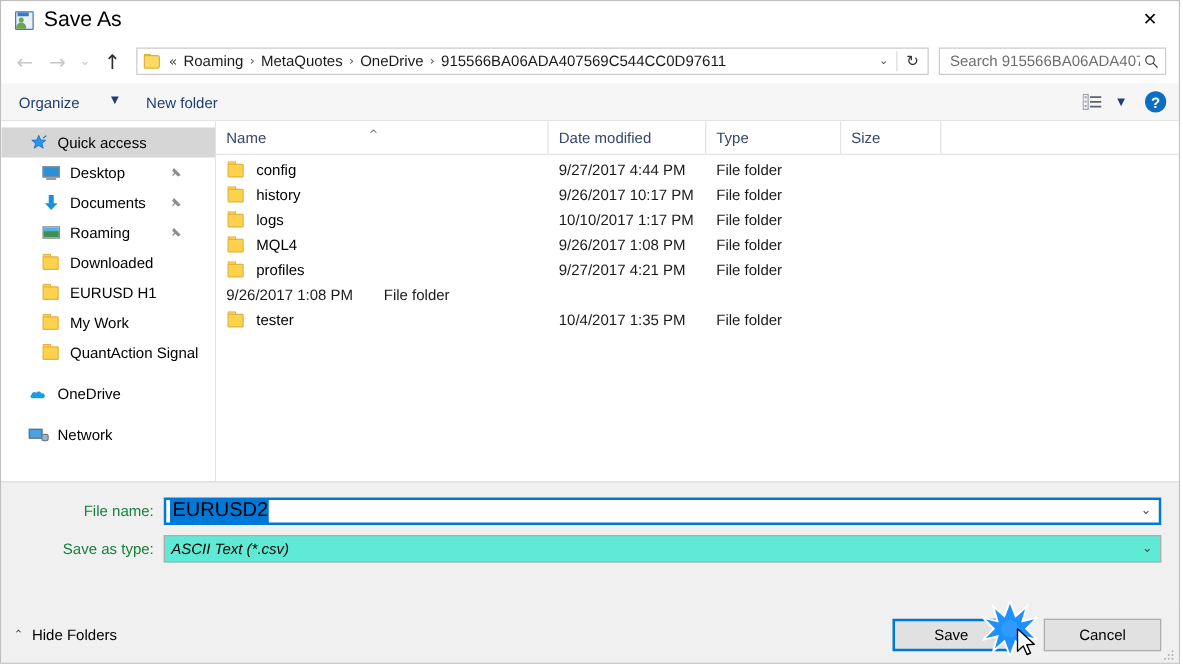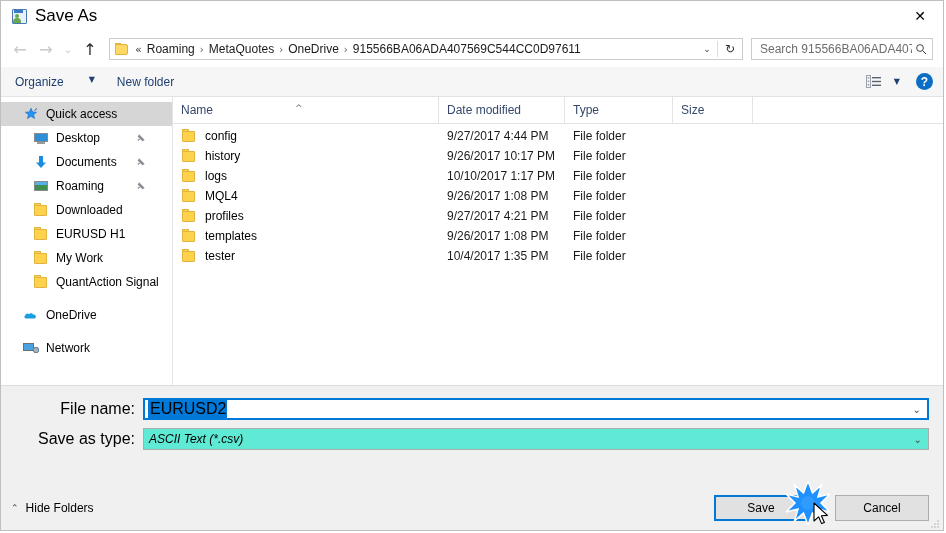--- a/index.html
+++ b/index.html
@@ -376,24 +376,24 @@
     border-top: 1px solid #dcdcdc;
     padding: 12px 0 0 0;
     min-height: 88px;
   }
   .form-row {
     display: flex; align-items: center;
     margin-bottom: 8px;
     padding-right: 14px;
   }
   .form-label {
-    width: 142px;
+    width: 130px;
     text-align: right;
     padding-right: 8px;
-    font-size: 16px; color: #000000;
+    font-size: 12px; color: #15803d;
     box-sizing: border-box;
   }
   .combo {
     flex: 1; height: 22px;
     box-sizing: border-box;
     display: flex; align-items: center;
     position: relative;
   }
   .combo.filename {
     border: 2px solid #0078d7;
@@ -708,27 +708,20 @@
                 <span class="ft"></span>
                 <span class="fb"></span>
               </span>
             <span>profiles</span>
           </div>
           <div class="fcell fc-date">9/27/2017 4:21 PM</div>
           <div class="fcell fc-type">File folder</div>
           <div class="fcell fc-size"></div>
         </div>
         <div class="frow">
-          <div class="fcell fc-name">
-            <span class="side-ico ic-folder">
-                <span class="ft"></span>
-                <span class="fb"></span>
-              </span>
-            <span>templates</span>
-          </div>
           <div class="fcell fc-date">9/26/2017 1:08 PM</div>
           <div class="fcell fc-type">File folder</div>
           <div class="fcell fc-size"></div>
         </div>
         <div class="frow">
           <div class="fcell fc-name">
             <span class="side-ico ic-folder">
                 <span class="ft"></span>
                 <span class="fb"></span>
               </span>

